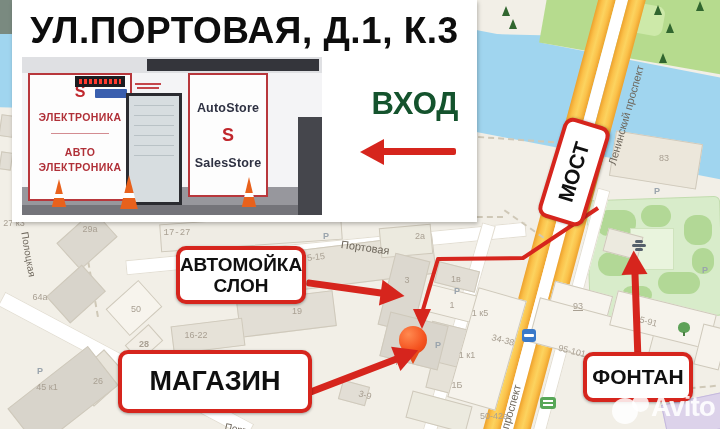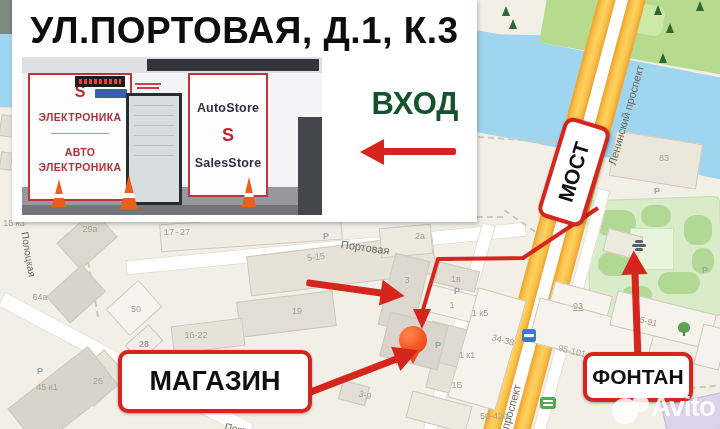--- a/index.html
+++ b/index.html
@@ -168,21 +168,21 @@
     <div class="bld" style="left:612px;top:137px;width:86px;height:44px;background:#ece7db;transform:rotate(9deg);"></div>
     <div class="bld" style="left:605px;top:232px;width:34px;height:22px;background:#eceadf;transform:rotate(15deg);"></div>
     <div class="bld" style="left:664px;top:398px;width:62px;height:34px;background:#dcd2ea;border-color:#c4b8dc;transform:rotate(-12deg);"></div>
 
     <div id="gen-labels">
         <div class="street-label" style="left: 342px; top: 238px; font-size: 11px; transform: rotate(8deg);">Портовая</div>
         <div class="street-label" style="left: 30px; top: 231px; font-size: 10px; transform: rotate(80deg);">Полоцкая</div>
         <div class="street-label" style="left: 606px; top: 163px; font-size: 11px; transform: rotate(-74deg);">Ленинский проспект</div>
         <div class="street-label" style="left: 499px; top: 427px; font-size: 11px; transform: rotate(-74deg);">проспект</div>
         <div class="street-label" style="left: 226px; top: 421px; font-size: 10px; transform: rotate(12deg);">Портовая</div>
-        <div class="bld-label" style="left: 14px; top: 223px; transform: translate(-50%, -50%) rotate(0deg);">18 к3</div>
+        <div class="bld-label" style="left: 14px; top: 223px; transform: translate(-50%, -50%) rotate(0deg);">27 к3</div>
         <div class="bld-label" style="left: 90px; top: 229px; transform: translate(-50%, -50%) rotate(0deg);">29а</div>
         <div class="bld-label" style="left: 177px; top: 233px; transform: translate(-50%, -50%) rotate(0deg); font-family: Liberation Mono, monospace;">17-27</div>
         <div class="bld-label" style="left: 40px; top: 297px; transform: translate(-50%, -50%) rotate(0deg);">64а</div>
         <div class="bld-label" style="left: 136px; top: 309px; transform: translate(-50%, -50%) rotate(0deg);">50</div>
         <div class="bld-label" style="left: 144px; top: 344px; transform: translate(-50%, -50%) rotate(0deg); font-weight: bold;">28</div>
         <div class="bld-label" style="left: 98px; top: 381px; transform: translate(-50%, -50%) rotate(0deg);">26</div>
         <div class="bld-label" style="left: 47px; top: 387px; transform: translate(-50%, -50%) rotate(0deg);">45 к1</div>
         <div class="bld-label" style="left: 316px; top: 257px; transform: translate(-50%, -50%) rotate(-7deg);">5-15</div>
         <div class="bld-label" style="left: 297px; top: 311px; transform: translate(-50%, -50%) rotate(0deg);">19</div>
         <div class="bld-label" style="left: 196px; top: 335px; transform: translate(-50%, -50%) rotate(0deg);">16-22</div>
@@ -254,20 +254,24 @@
       <div class="head"></div>
   </div>
   <div class="barrow" style="left:583px;top:290px;width:105px;transform:rotate(-92deg);">
     <div class="shaft"></div>
       <div class="head"></div>
   </div>
 
   <div class="callout mostbox">
     <span>МОСТ</span>
   </div>
+  <div class="callout" style="left:176px;top:246px;width:122px;height:50px;font-size:19px;">
+    <span>АВТОМОЙКА</span>
+    <span>СЛОН</span>
+  </div>
   <div class="callout" style="left:118px;top:350px;width:186px;height:55px;font-size:27px;">
     <span>МАГАЗИН</span>
   </div>
   <div class="callout" style="left:583px;top:352px;width:102px;height:42px;font-size:21px;">
     <span>ФОНТАН</span>
   </div>
 
   <div class="banner">
     <div class="title">УЛ.ПОРТОВАЯ, Д.1, К.3</div>
     <div class="vhod">ВХОД</div>

